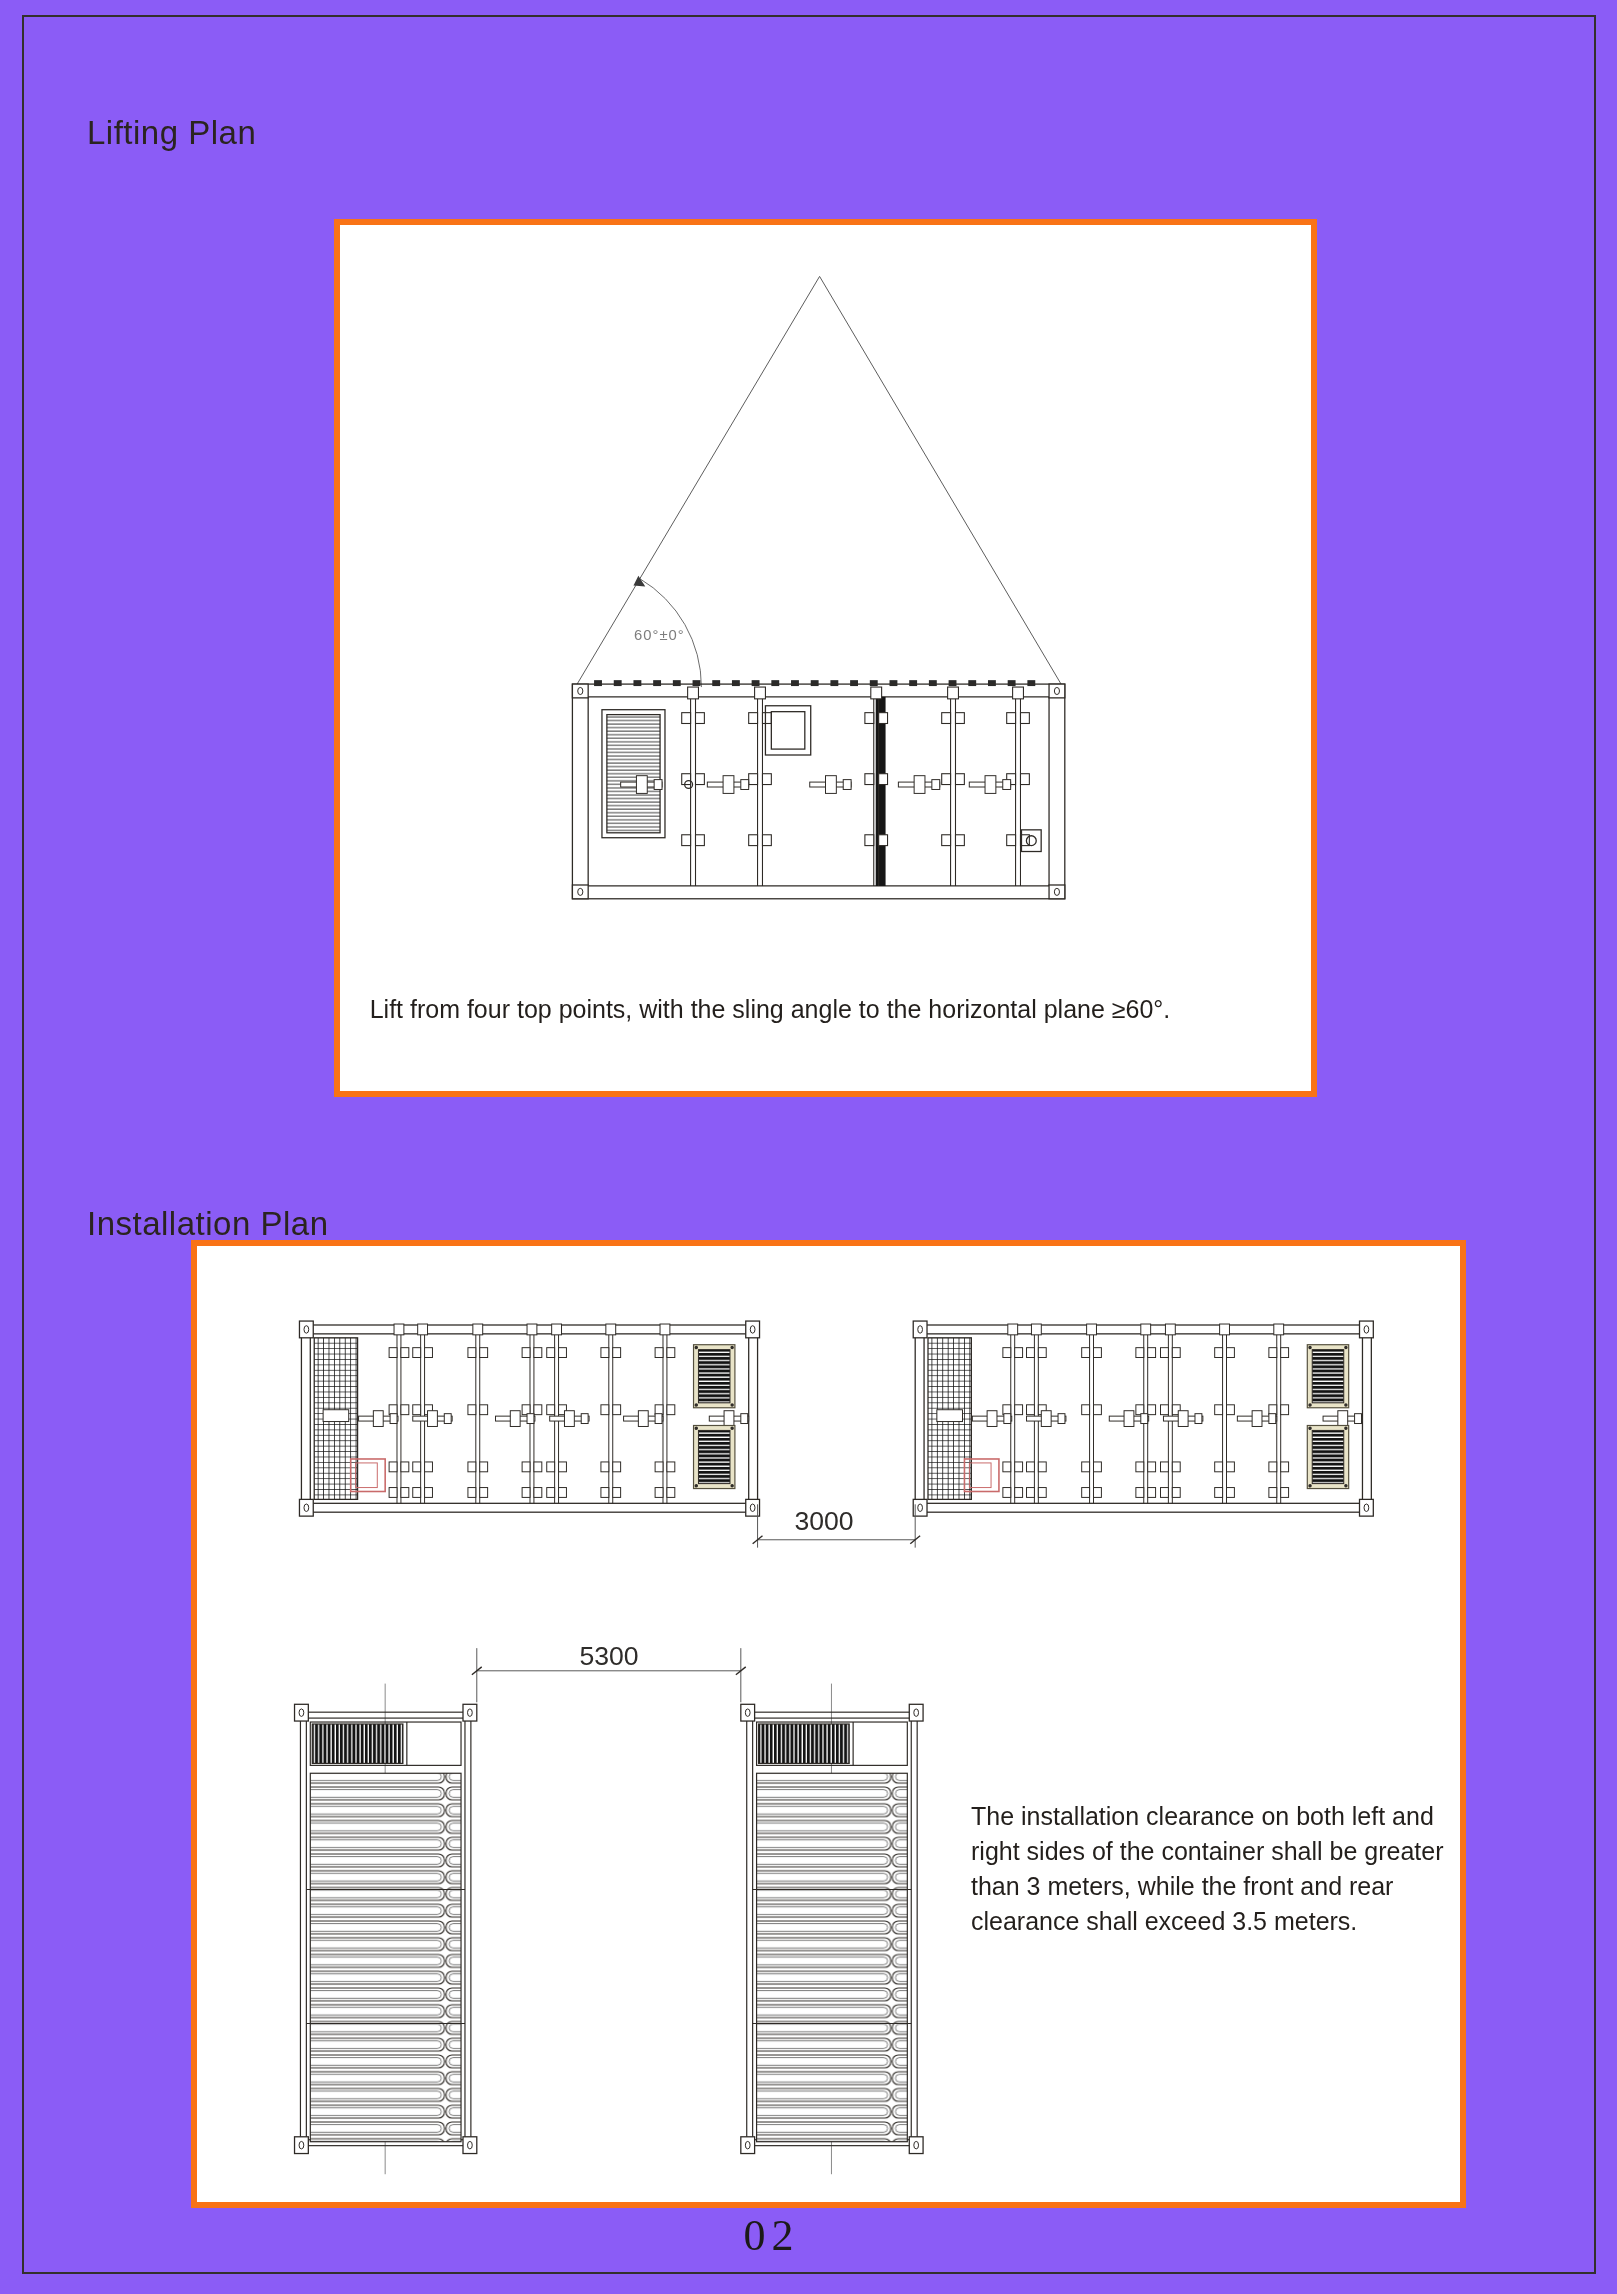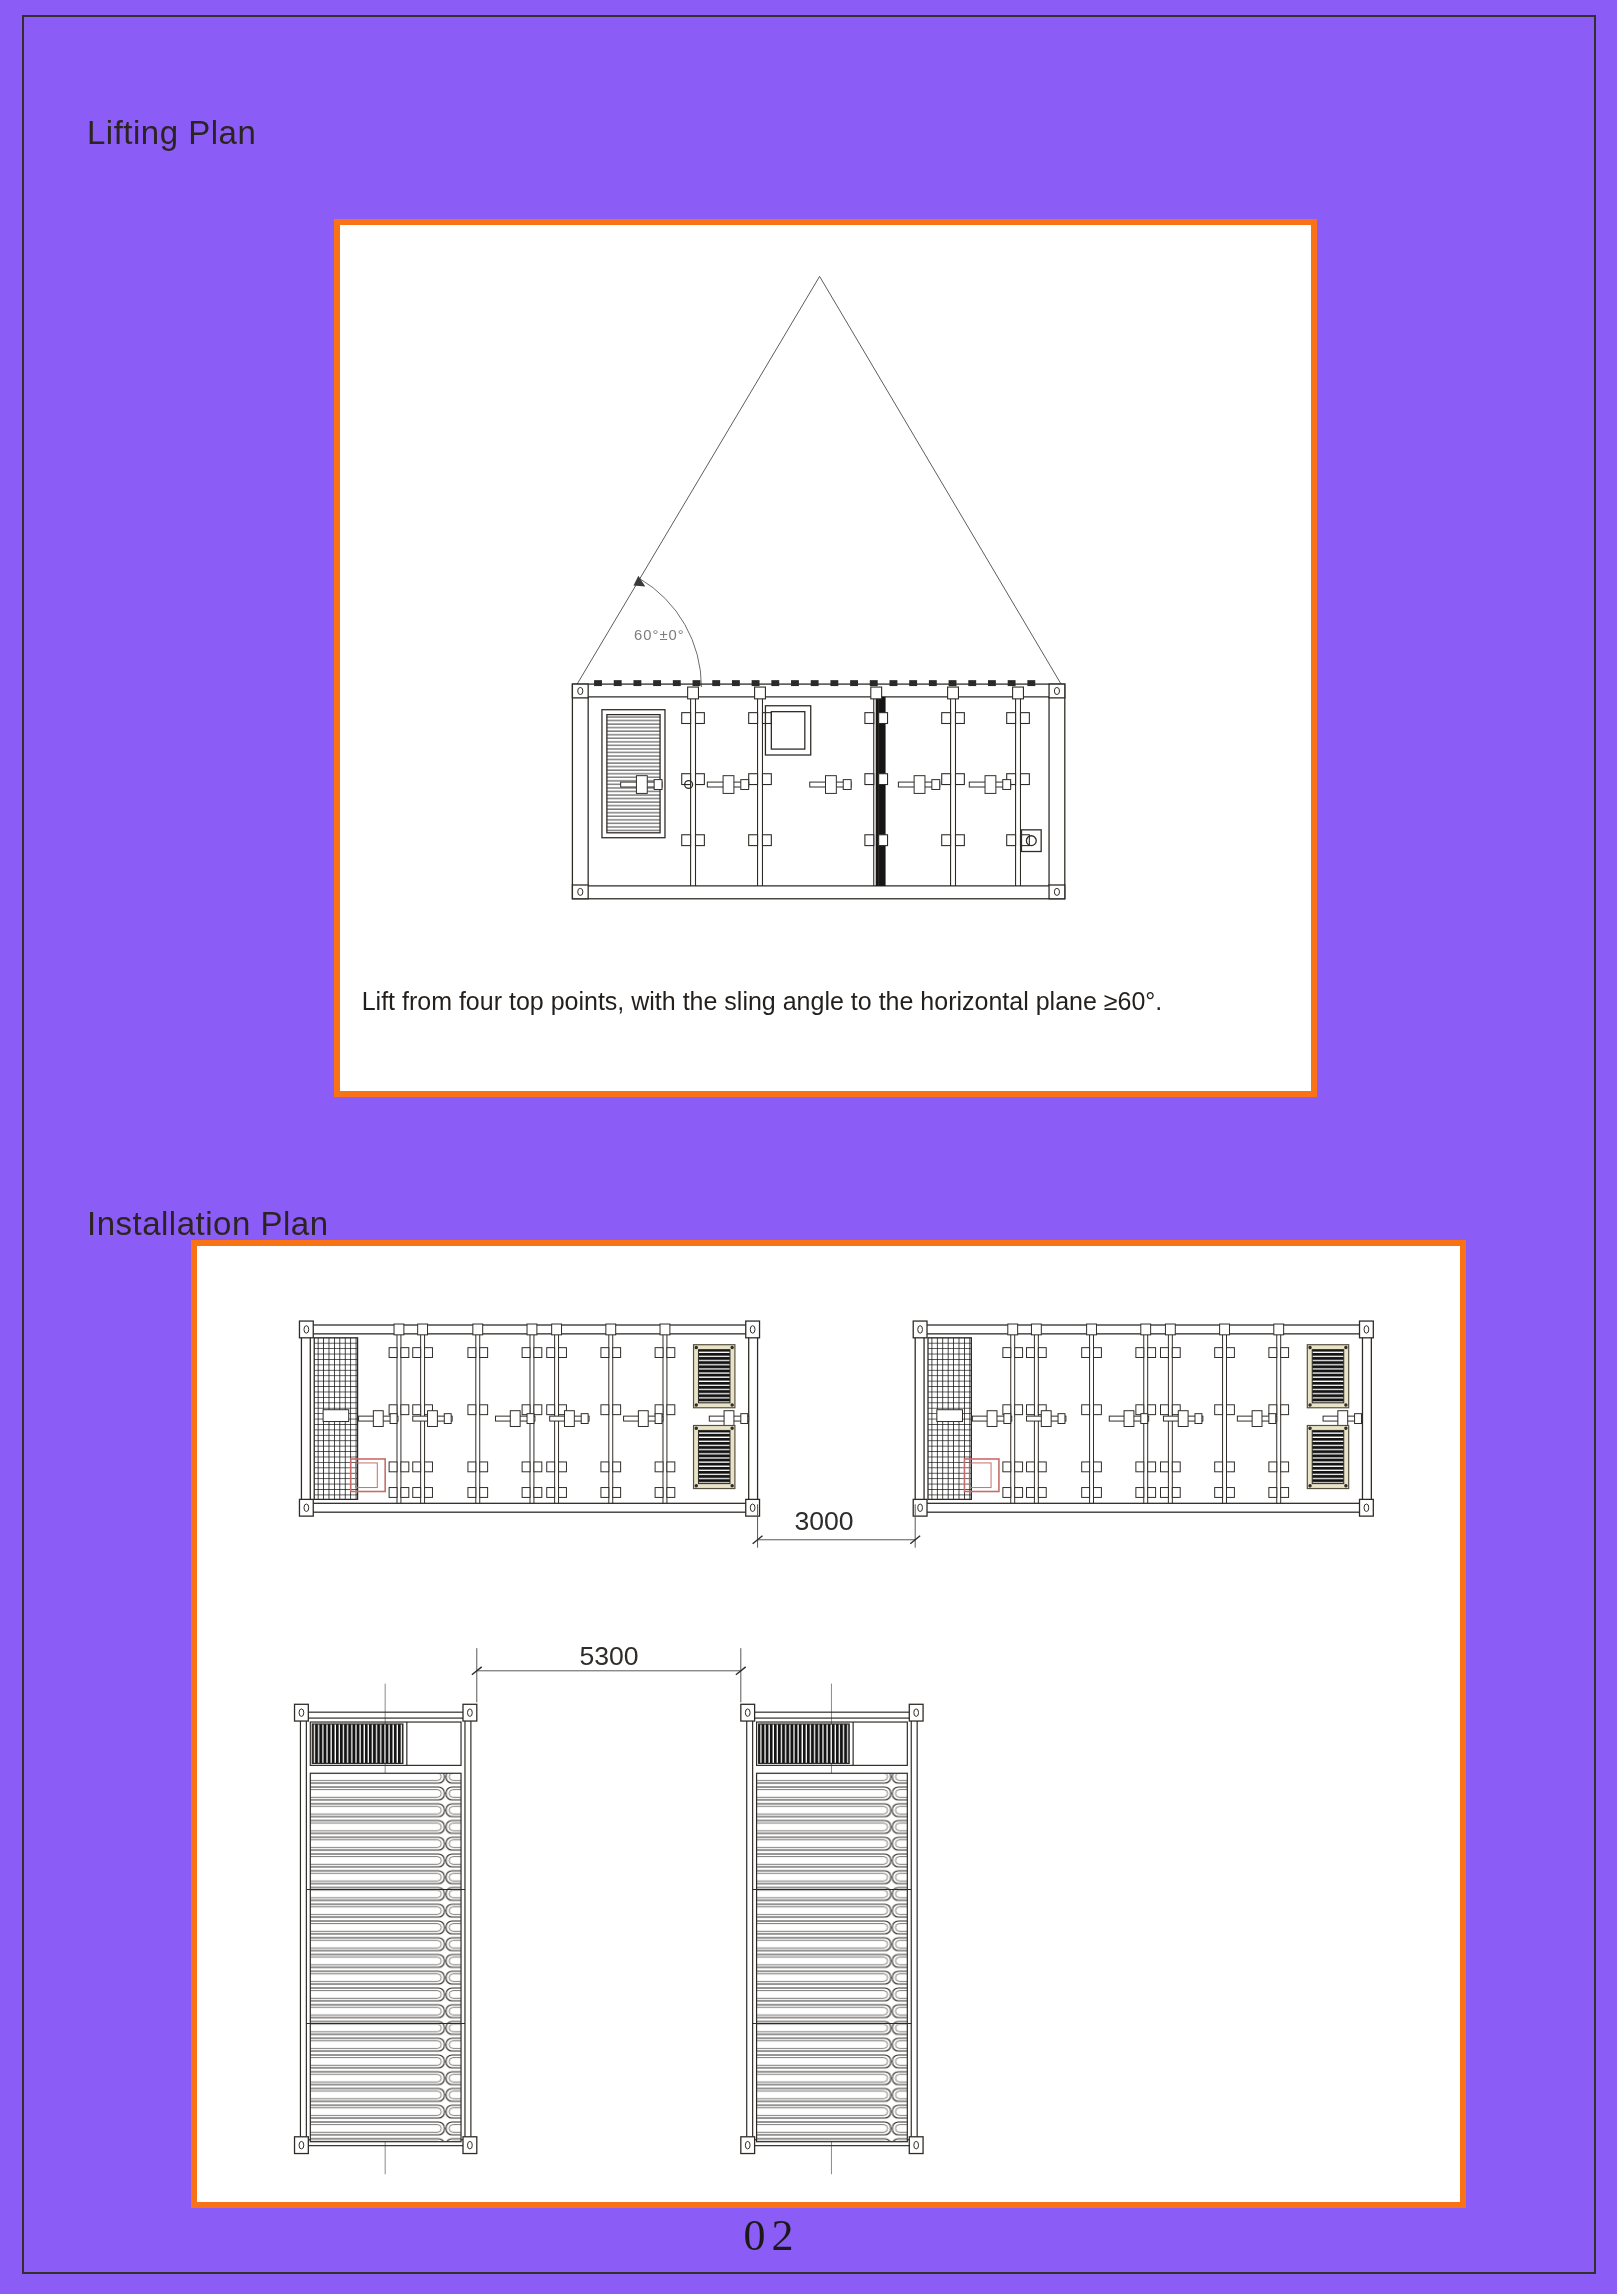--- a/index.html
+++ b/index.html
@@ -7,21 +7,21 @@
         font-family:"Liberation Sans",sans-serif;color:#231f1c;}
   .page-border{position:absolute;left:21.7px;top:14.8px;width:1570px;height:2255px;
                border:2px solid #33302c;}
   .heading{position:absolute;left:87px;font-size:33px;font-weight:400;margin:0;
            color:#2b2420;letter-spacing:0.5px;}
   .lifting-h{top:114px;}
   .install-h{top:1205px;}
   .figure{position:absolute;border:6px solid #f97316;background:#fff;}
   .lifting-figure{left:334px;top:219px;width:971px;height:866px;}
   .install-figure{left:191px;top:1240px;width:1263px;height:956px;}
-  .caption{position:absolute;left:21.7px;top:759px;width:867px;margin:0;
+  .caption{position:absolute;left:21.7px;top:759px;width:867px;margin:8px;
            font-size:25px;line-height:35px;color:#231f1c;}
   .angle-label{position:absolute;left:294px;top:402px;font-size:14.8px;color:#7d7d7d;
                letter-spacing:1px;}
   .dim{position:absolute;width:118px;text-align:center;font-size:26.6px;color:#2e2c2a;}
   .dim-3000{left:568px;top:260px;}
   .dim-3500{left:353px;top:395px;}
   .note{position:absolute;left:774px;top:553px;width:497px;margin:0;
         font-size:25px;line-height:35px;color:#231f1c;}
   .page-number{position:absolute;left:690px;top:2210px;width:163px;text-align:center;
                font-family:"Liberation Serif",serif;font-size:44px;letter-spacing:5.9px;
@@ -282,17 +282,18 @@
         <line x1="552" y1="408" x2="552" y2="463"></line>
         <line x1="284" y1="431" x2="552" y2="431"></line>
         <line x1="279" y1="435" x2="289" y2="427" stroke="#2e2a26" stroke-width="1.4"></line>
         <line x1="547" y1="435" x2="557" y2="427" stroke="#2e2a26" stroke-width="1.4"></line>
       </g>
     </svg>
 
     <span class="dim dim-3000">3000</span>
     <span class="dim dim-3500">5300</span>
 
+    <p class="note">The installation clearance on both left and right sides of the container shall be greater than 3 meters, while the front and rear clearance shall exceed 3.5 meters.</p>
   </div>
 
   <div class="page-number">02</div>
 </div>
 
 
 </body></html>

